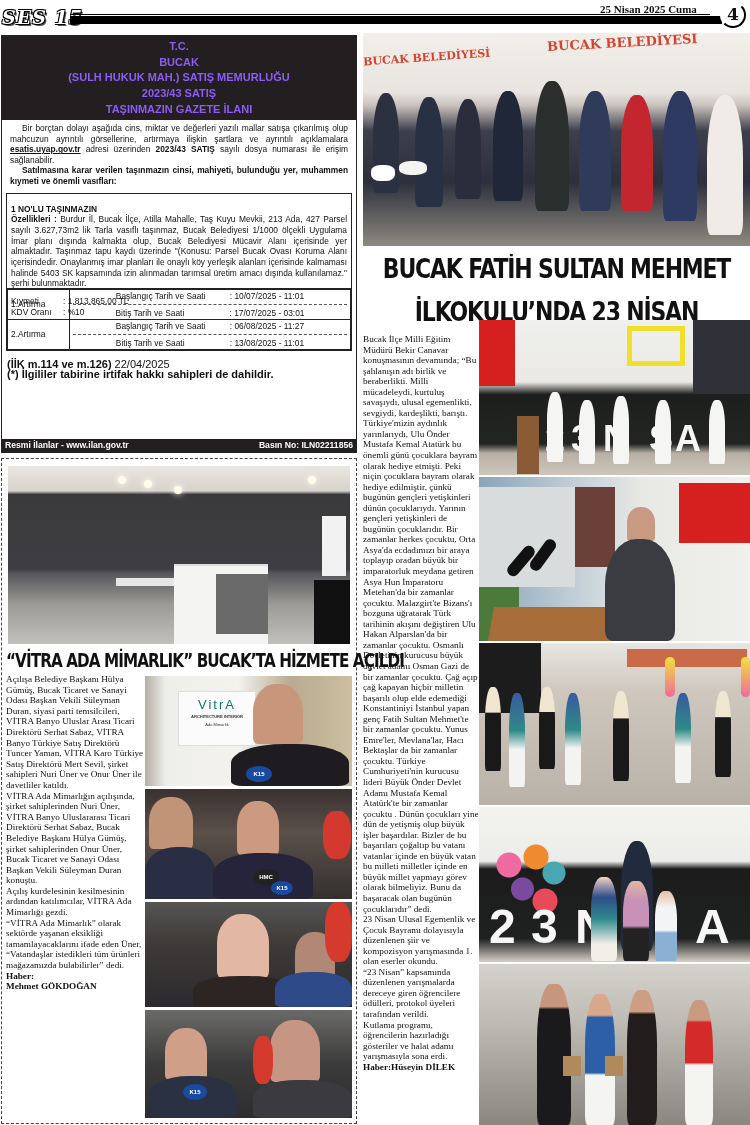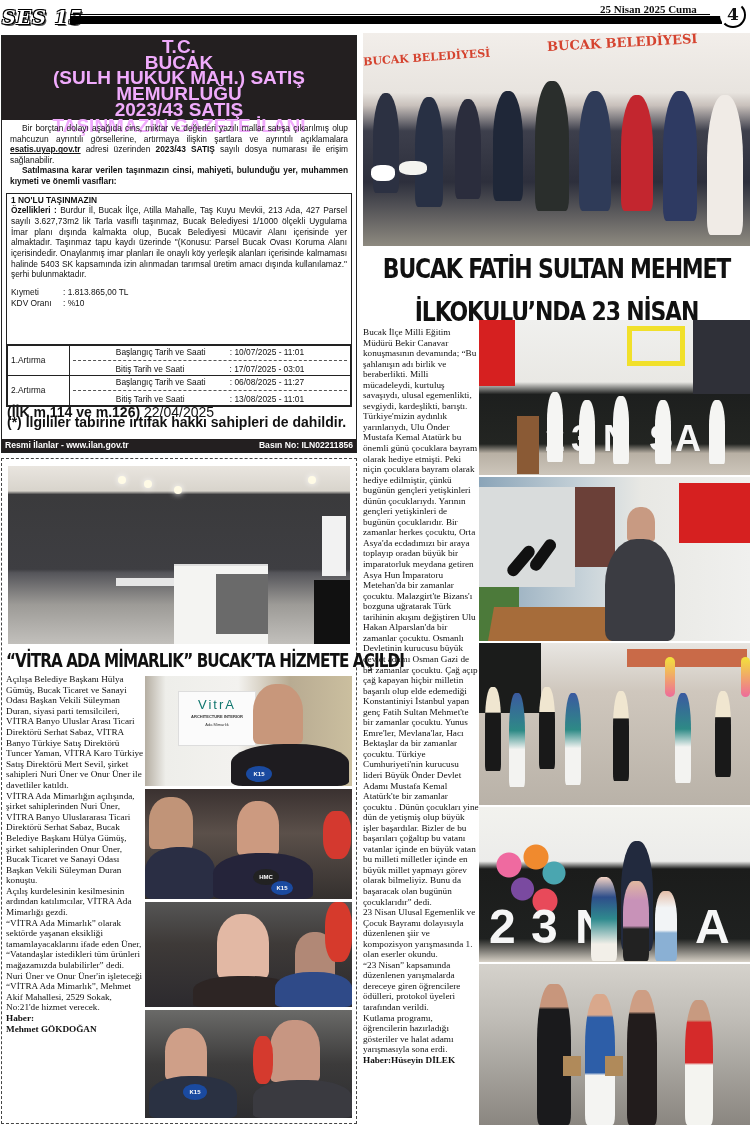--- a/index.html
+++ b/index.html
@@ -9,41 +9,41 @@
   
   .masthead { position: absolute; left: 0; top: 0; width: 750px; height: 32px; }
   .logo { position: absolute; left: 2px; top: 6px; font-family: "DejaVu Serif", serif; font-weight: bold; font-size: 19px; letter-spacing: 1px; color: #fff; text-shadow: -1px -1px 0 #000, 1px -1px 0 #000, -1px 1px 0 #000, 1px 1px 0 #000, 2px 2px 0 #555; font-style: italic; }
   .rule-thin { position: absolute; left: 70px; top: 14px; width: 640px; height: 1px; background: #000; }
   .rule-thick { position: absolute; left: 70px; top: 16px; width: 652px; height: 8px; background: #000; }
   .date { position: absolute; left: 600px; top: 3px; font-family: "Liberation Serif", serif; font-weight: bold; font-size: 11px; }
   .pageno { position: absolute; left: 720px; top: 2px; width: 26px; height: 26px; border-radius: 50%; background: #fff; border: 2px solid #000; border-left-color: transparent; border-top-color: transparent; text-align: center; font-family: "DejaVu Serif", serif; font-weight: bold; font-size: 17px; line-height: 20px; }
 
   
   .notice { position: absolute; left: 1px; top: 35px; width: 356px; height: 418px; border: 1px solid #222; font-family: "Liberation Sans", sans-serif; }
-  .notice-head { background: #231f20; color: #f0abfc; text-align: center; font-weight: bold; font-size: 19px; line-height: 15.7px; padding: 3px 0 2px; height: 84px; }
+  .notice-head { background: #231f20; color: #8b5cf6; text-align: center; font-weight: bold; font-size: 11px; line-height: 15.7px; padding: 3px 0 2px; height: 84px; }
   .notice-body { padding: 3px 8px; font-size: 8.4px; line-height: 10.6px; text-align: justify; }
   .notice-body p { text-indent: 12px; }
   .notice-body b { font-weight: bold; }
   .link-u { text-decoration: underline; font-weight: bold; }
   .notice-sub { text-indent: 38px; font-weight: bold; }
-  .prop-box { margin: 3px 4px 0 4px; border: 1px solid #222; border-left-width: 1px; padding: 1px 4px; font-size: 8.4px; line-height: 10.7px; height: 152px; }
+  .prop-box { margin: 3px 4px 0 4px; border: 1px solid #222; border-left-width: 1px; padding: 10px 4px; font-size: 8.4px; line-height: 10.7px; height: 96px; }
   .prop-box .ttl { font-weight: bold; }
   .kv { display: flex; margin-top: 0; }
   .kv .k { width: 52px; }
   .kv-wrap { margin-top: 7px; }
   .art-box { margin: 0 4px; border: 1px solid #222; border-top: none; font-size: 8.4px; }
   .art-title { font-weight: bold; padding: 3px 2px 1px; }
   table.art { border-collapse: collapse; width: 100%; }
   table.art td { border: 1px solid #222; vertical-align: middle; padding: 0 3px; }
   table.art td.lbl { width: 62px; }
   .art-line { height: 12px; line-height: 12px; justify-content: center; }
   .art-dash { border-top: 1px dashed #555; margin: 2px 0; }
   .art-row { display: flex; }
   .art-row .c1 { width: 114px; }
-  .notice-foot { padding: 0 5px; font-size: 14px; line-height: 10.6px; font-weight: bold; }
+  .notice-foot { padding: 8px 5px; font-size: 11px; line-height: 10.6px; font-weight: bold; }
   .notice-foot span.n { font-weight: normal; }
   .notice-bar { position: absolute; left: 0; bottom: 0; width: 100%; height: 13px; background: #231f20; color: #fff; font-size: 8.6px; font-weight: bold; line-height: 13px; padding: 0 3px; display: flex; justify-content: space-between; }
 
   
   .left-article { position: absolute; left: 1px; top: 458px; width: 356px; height: 666px; border: 1px dashed #444; }
   .photo { position: absolute; overflow: hidden; }
   .showroom { left: 6px; top: 7px; width: 342px; height: 178px; background: linear-gradient(180deg, #e9e5df 0%, #d8d4cc 14%, #3a3a3c 16%, #3e3e42 58%, #55555a 60%, #9d9b97 78%, #c2c0bc 100%); }
   .showroom .counter { position: absolute; left: 166px; top: 98px; width: 94px; height: 80px; background: #f4f4f2; border-top: 2px solid #ddd; }
   .showroom .counter2 { position: absolute; left: 208px; top: 108px; width: 52px; height: 60px; background: #6a6a6a; }
   .showroom .sink { position: absolute; left: 108px; top: 112px; width: 58px; height: 8px; background: #e6e6e6; }
@@ -62,21 +62,21 @@
   .person { position: absolute; border-radius: 45% 45% 10% 10%; }
   .mic { position: absolute; border-radius: 50%; background: #1a4aa0; color: #fff; font-family: "Liberation Sans", sans-serif; font-weight: bold; font-size: 6px; text-align: center; }
   .vitra-photo-2 { left: 143px; top: 330px; width: 207px; height: 110px; background: linear-gradient(180deg, #3a3130 0%, #5b504a 40%, #34302e 100%); }
   .vitra-photo-3 { left: 143px; top: 443px; width: 207px; height: 105px; background: linear-gradient(180deg, #555 0%, #3e3a38 40%, #2c2a2e 100%); }
   .vitra-photo-4 { left: 143px; top: 551px; width: 207px; height: 108px; background: linear-gradient(180deg, #6a6a68 0%, #3c3b3b 50%, #2d2d30 100%); }
 
   
   .hero { left: 363px; top: 33px; width: 387px; height: 213px; background: linear-gradient(180deg, #f2eeea 0%, #e8e4df 28%, #c9c1bc 34%, #3d3f4c 46%, #2d2f3c 70%, #8e8a80 100%); }
   .tent-txt { position: absolute; font-family: "DejaVu Serif", serif; color: #d5432f; font-weight: bold; white-space: nowrap; }
   .right-headline { position: absolute; left: 363px; top: 248px; width: 387px; text-align: center; font-family: "DejaVu Sans", sans-serif; font-weight: bold; font-size: 22px; line-height: 36px; letter-spacing: -1.2px; transform: scaleY(1.2); transform-origin: top; }
-  .right-text { position: absolute; left: 363px; top: 327px; width: 116px; font-size: 9.2px; line-height: 10.55px; }
+  .right-text { position: absolute; left: 363px; top: 334px; width: 116px; font-size: 9.2px; line-height: 10.55px; }
   .r-photo-1 { left: 479px; top: 320px; width: 271px; height: 155px; background: linear-gradient(180deg, #f0f0ee 0%, #e9e8e4 40%, #1d1f1e 48%, #232522 80%, #b8b0a4 86%, #cdc6bb 100%); }
   .r-photo-2 { left: 479px; top: 477px; width: 271px; height: 164px; background: linear-gradient(90deg, #8aa4b8 0%, #c9d4da 40%, #e8e8e4 60%, #f0f0ee 100%); }
   .r-photo-3 { left: 479px; top: 643px; width: 271px; height: 162px; background: linear-gradient(180deg, #e8e6e2 0%, #cfc7bd 30%, #b9b2a8 100%); }
   .r-photo-4 { left: 479px; top: 807px; width: 271px; height: 155px; background: linear-gradient(180deg, #f2f2ee 0%, #ececea 35%, #1b1c1b 40%, #1f2120 85%, #d7d1c6 100%); }
   .r-photo-5 { left: 479px; top: 964px; width: 271px; height: 161px; background: linear-gradient(180deg, #d5d2cc 0%, #bfbcb6 35%, #8a8680 100%); }
   .big-num { position: absolute; font-family: "Liberation Sans", sans-serif; font-weight: bold; color: #f6f6f6; }
   .flag { position: absolute; background: #d62020; }
   .kid { position: absolute; border-radius: 40% 40% 8% 8%; }
 </style>
 </head>
@@ -171,21 +171,20 @@
     <div class="counter2"></div>
     <div class="stand"></div>
     <div class="table-r"></div>
   </div>
   <div class="vitra-headline">“VİTRA ADA MİMARLIK” BUCAK’TA HİZMETE AÇILDI</div>
   <div class="left-text">
     <p>Açılışa Belediye Başkanı Hülya Gümüş, Bucak Ticaret ve Sanayi Odası Başkan Vekili Süleyman Duran, siyasi parti temsilcileri, VİTRA Banyo Uluslar Arası Ticari Direktörü Serhat Sabaz, VİTRA Banyo Türkiye Satış Direktörü Tuncer Yaman, VİTRA Karo Türkiye Satış Direktörü Mert Sevil, şirket sahipleri Nuri Üner ve Onur Üner ile davetliler katıldı.</p>
     <p>VİTRA Ada Mimarlığın açılışında, şirket sahiplerinden Nuri Üner, VİTRA Banyo Uluslararası Ticari Direktörü Serhat Sabaz, Bucak Belediye Başkanı Hülya Gümüş, şirket sahiplerinden Onur Üner, Bucak Ticaret ve Sanayi Odası Başkan Vekili Süleyman Duran konuştu.</p>
     <p>Açılış kurdelesinin kesilmesinin ardından katılımcılar, VİTRA Ada Mimarlığı gezdi.</p>
     <p>“VİTRA Ada Mimarlık” olarak sektörde yaşanan eksikliği tamamlayacaklarını ifade eden Üner, “Vatandaşlar istedikleri tüm ürünleri mağazamızda bulabilirler” dedi.</p>
-    <p>Nuri Üner ve Onur Üner'in işleteceği “VİTRA Ada Mimarlık”, Mehmet Akif Mahallesi, 2529 Sokak, No:21'de hizmet verecek.</p>
     <p class="byline">Haber:</p>
     <p class="byline">Mehmet GÖKDOĞAN</p>
   </div>
   <div class="photo vitra-photo-1">
     <div class="sign">
       <div class="brand">VitrA</div>
       <div class="sub">ARCHITECTURE INTERIOR</div>
       <div class="ada">Ada Mimarlık</div>
     </div>
     <div class="person" style="left:108px;top:8px;width:50px;height:60px;background:#c8977b;"></div>

